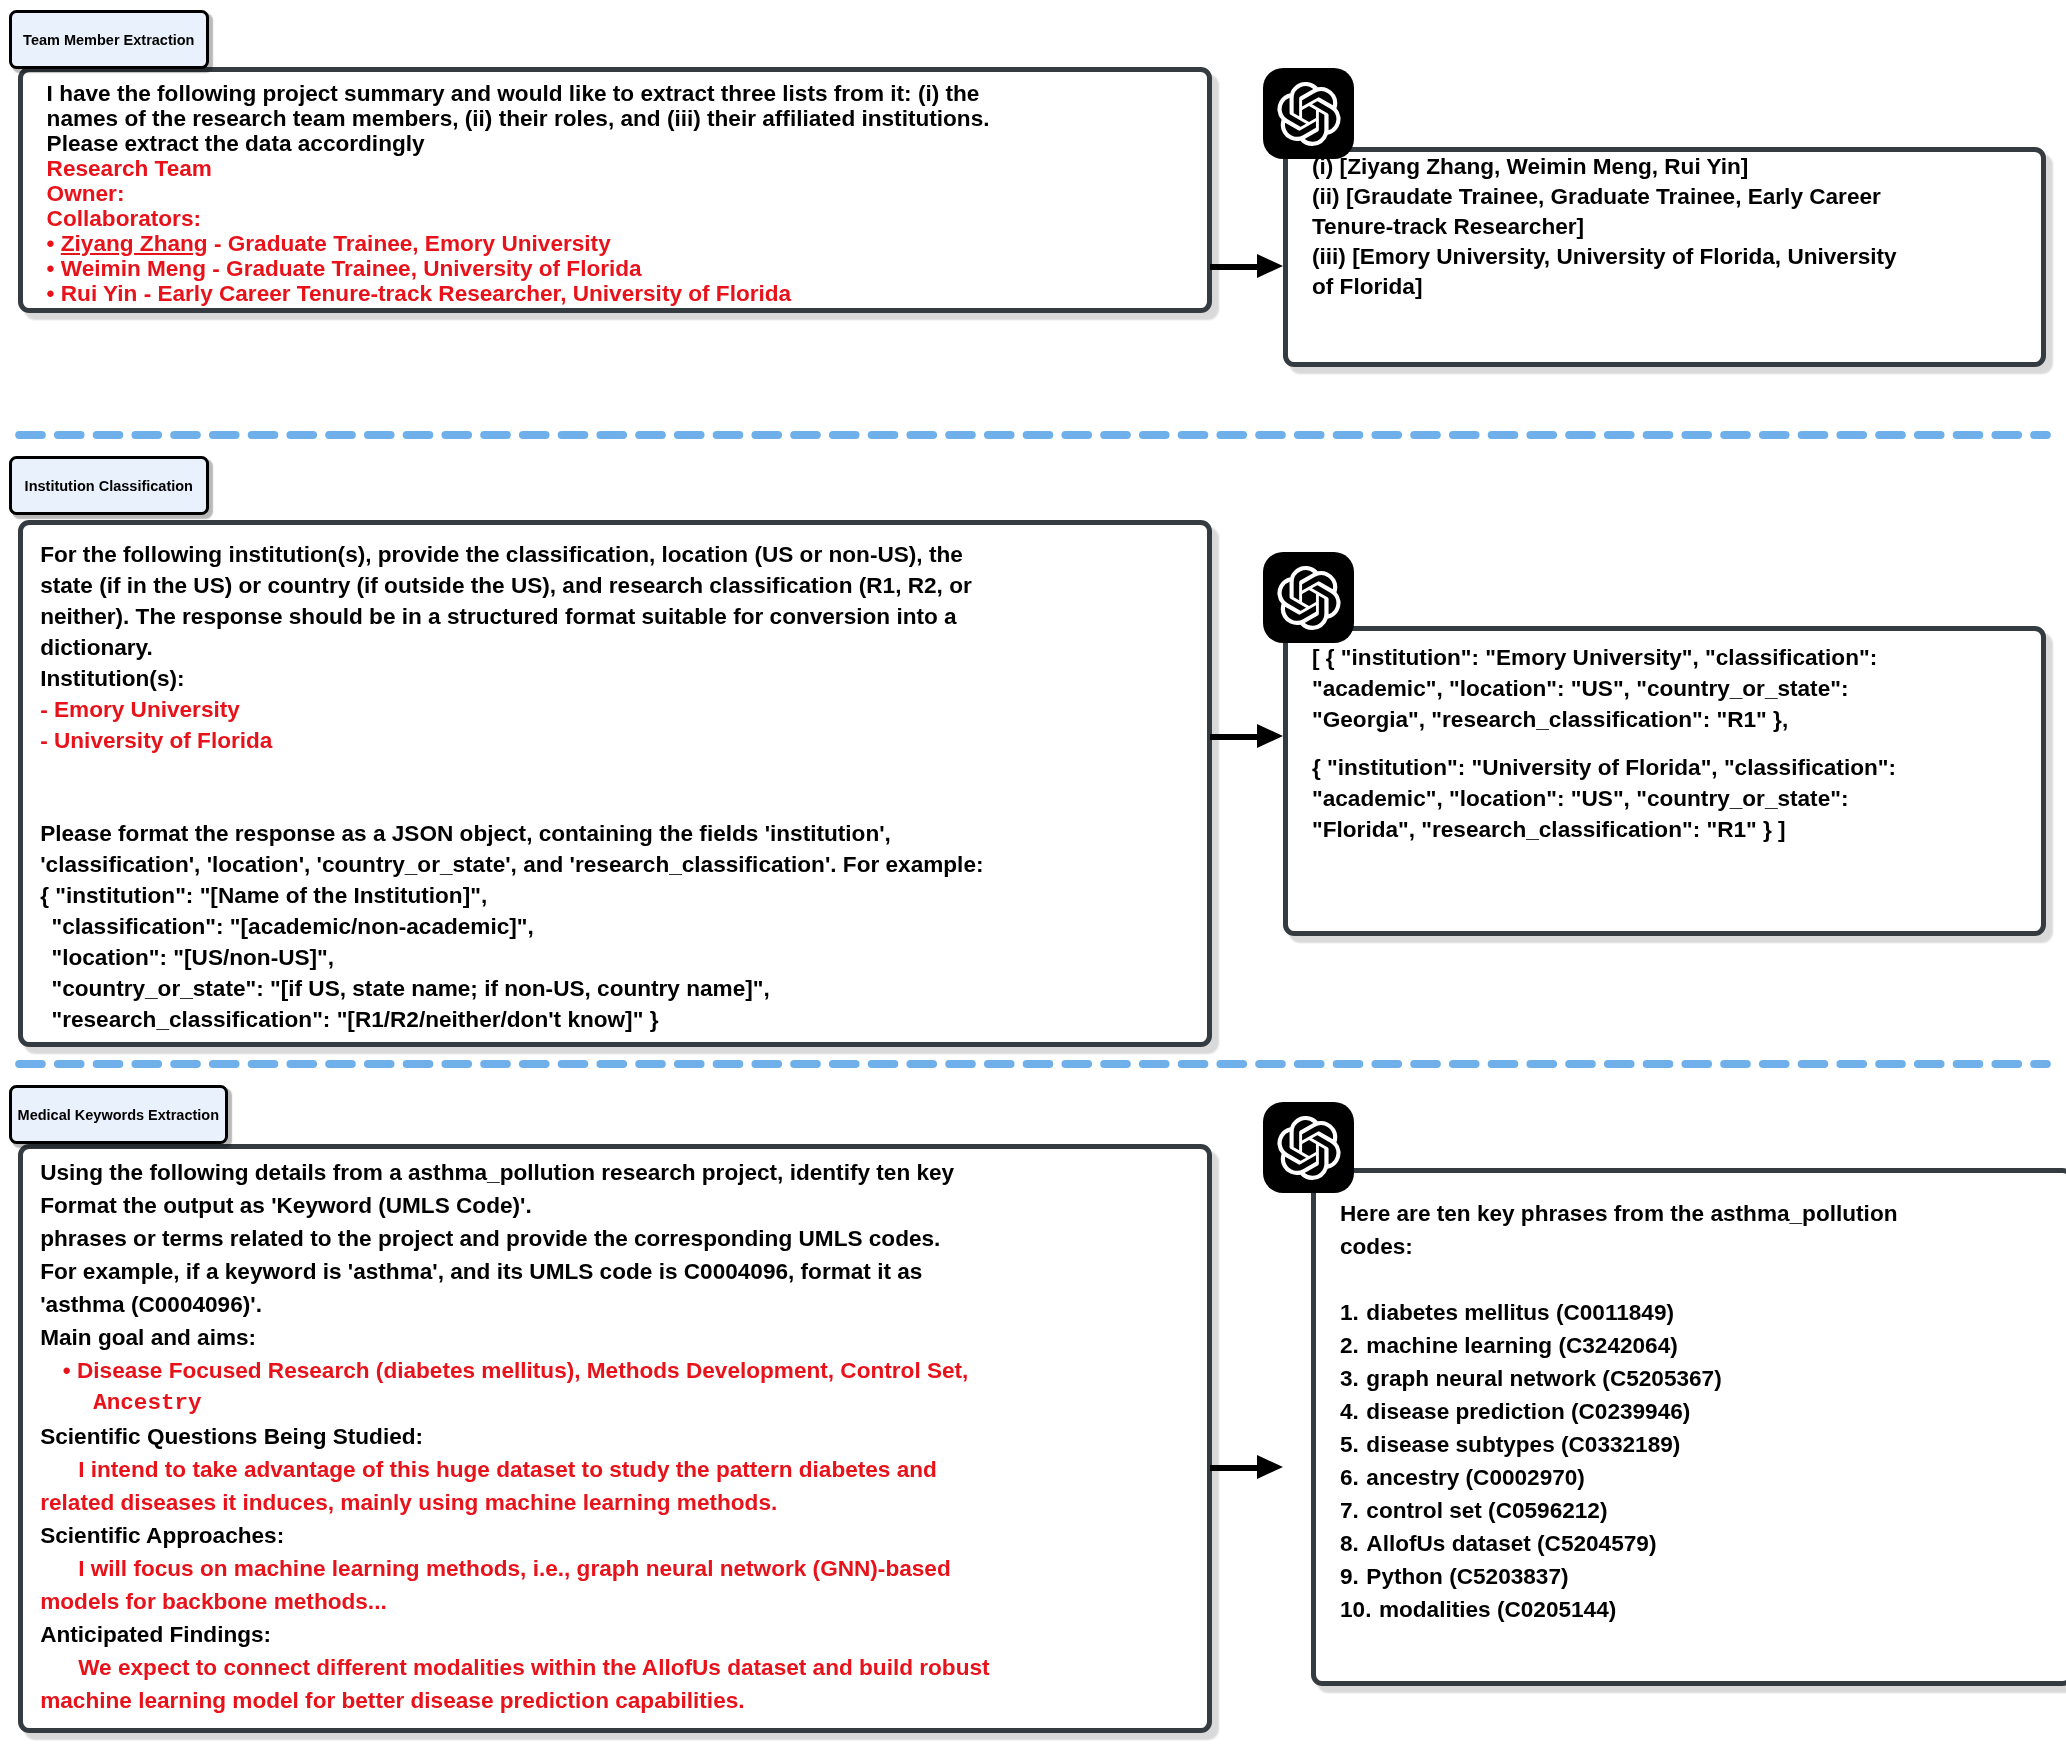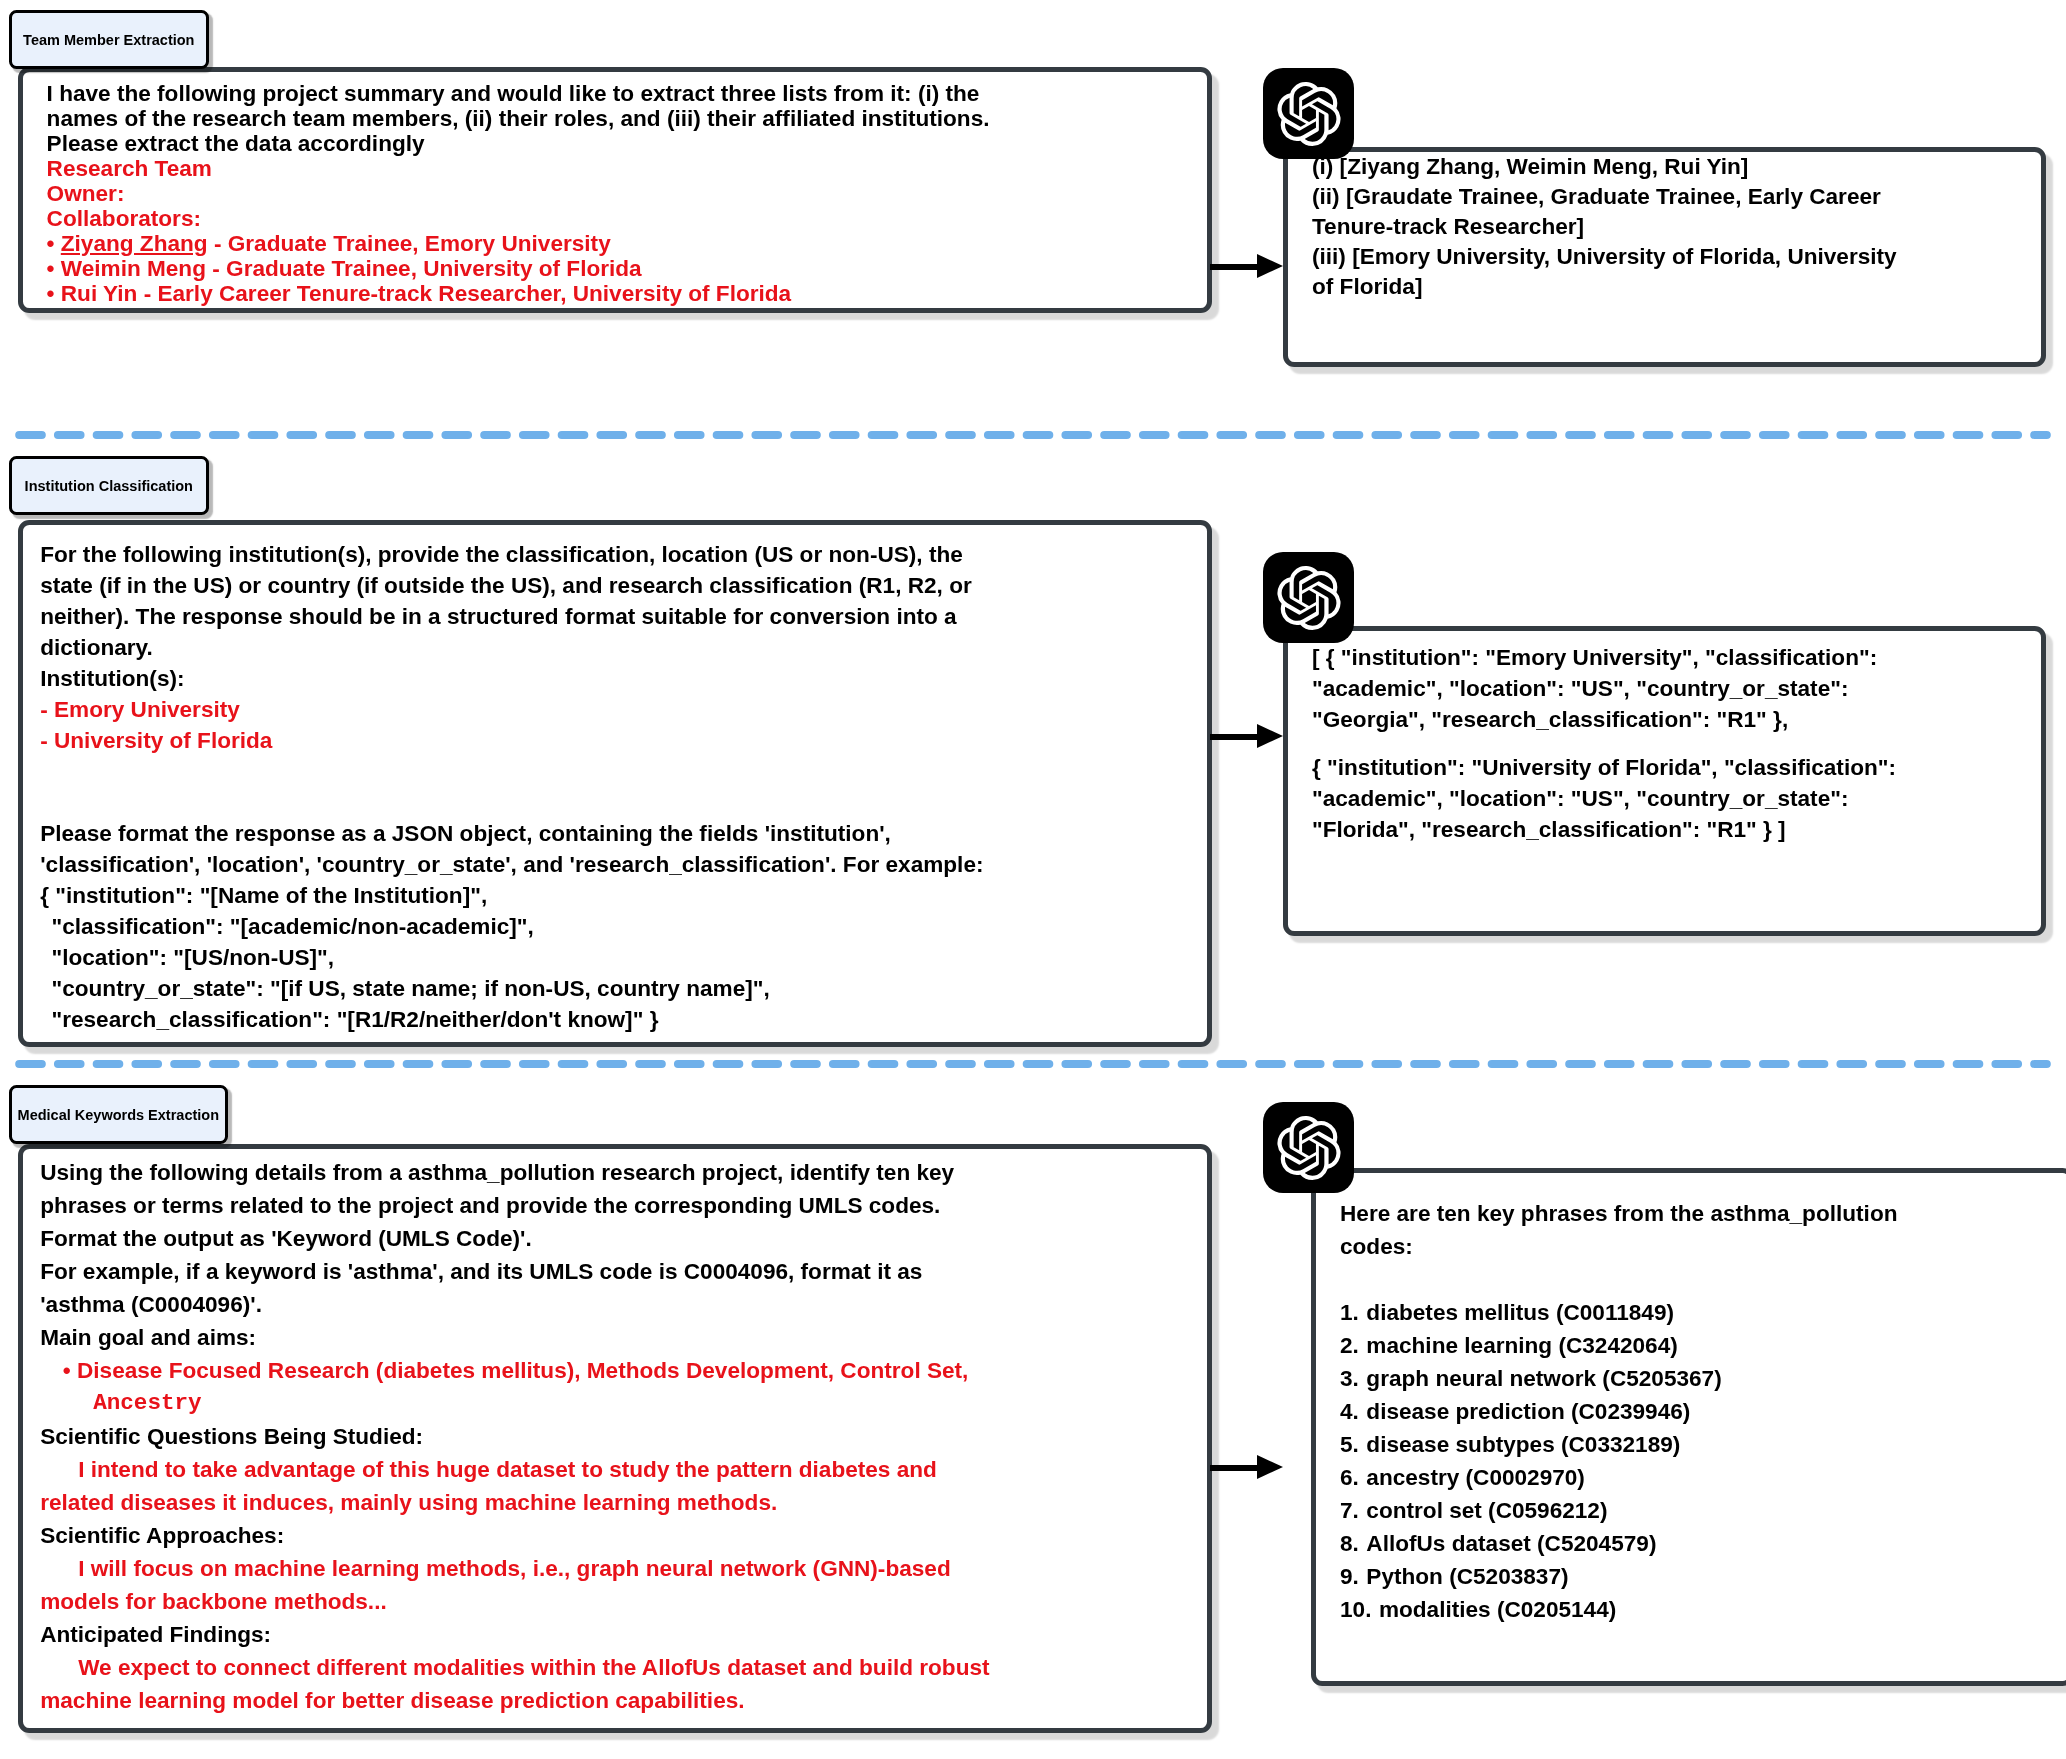--- a/index.html
+++ b/index.html
@@ -158,22 +158,22 @@
         <line x1="20" y1="8" x2="3264" y2="8" style="stroke:var(--divider-blue,#6fb0ea)" stroke-width="13" stroke-dasharray="36 26" stroke-linecap="round"></line>
       </svg>
   </div>
 
   <div class="tab tab3">
     <span>Medical Keywords Extraction</span>
   </div>
 
   <div class="bigbox prompt p3">
     <div class="line">Using the following details from a asthma_pollution research project, identify ten key</div>
+    <div class="line">Format the output as 'Keyword (UMLS Code)'.</div>
     <div class="line">phrases or terms related to the project and provide the corresponding UMLS codes.</div>
-    <div class="line">Format the output as 'Keyword (UMLS Code)'.</div>
     <div class="line">For example, if a keyword is 'asthma', and its UMLS code is C0004096, format it as</div>
     <div class="line">'asthma (C0004096)'.</div>
     <div class="line">Main goal and aims:</div>
     <div class="line red b1">• Disease Focused Research (diabetes mellitus), Methods Development, Control Set,</div>
     <div class="line red b2">Ancestry</div>
     <div class="line">Scientific Questions Being Studied:</div>
     <div class="line red q">I intend to take advantage of this huge dataset to study the pattern diabetes and</div>
     <div class="line red">related diseases it induces, mainly using machine learning methods.</div>
     <div class="line">Scientific Approaches:</div>
     <div class="line red q">I will focus on machine learning methods, i.e., graph neural network (GNN)-based</div>

